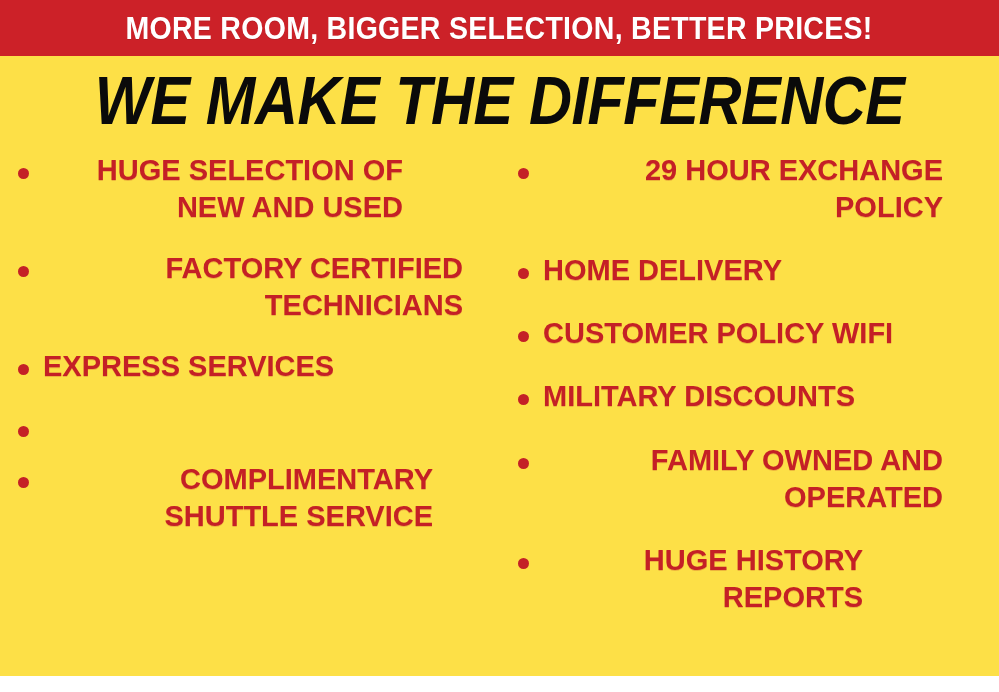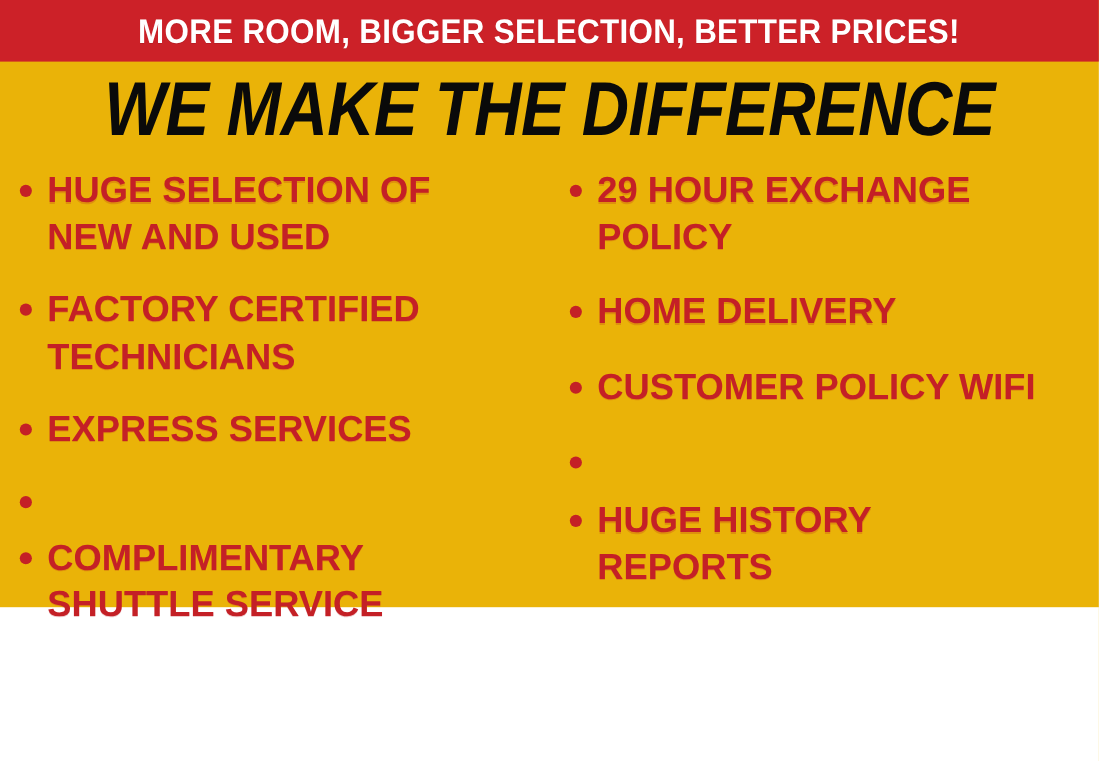--- a/index.html
+++ b/index.html
@@ -10,23 +10,24 @@
     width: 999px;
     height: 692px;
     background: #ffffff;
     font-family: "Liberation Sans", sans-serif;
     overflow: hidden;
   }
 
   .poster {
     position: relative;
     width: 999px;
-    height: 552px;
-    background: #eab308;
+    height: 676px;
+    background: #fde047;
     box-sizing: border-box;
+    text-align: right;
   }
 
   
   .banner {
     position: absolute;
     left: 0;
     top: 0;
     width: 999px;
     height: 56px;
     background: #cc2128;
@@ -106,21 +107,21 @@
     height: 11px;
     border-radius: 50%;
     background: #c42026;
     margin-top: 16px;
     margin-right: 14px;
   }
   .bullet-text {
     color: #c42026;
     font-family: "Liberation Sans", sans-serif;
     font-weight: bold;
-    font-size: 33px;
+    font-size: 29px;
     line-height: 1.28;
     letter-spacing: 0px;
     text-shadow: 0 1px 0 rgba(180,25,30,0.22);
   }
 
   
   .col-left  .bullet { margin-bottom: 24px; }
   .col-right .bullet { margin-bottom: 26px; }
   .col-right .bullet-text { white-space: nowrap; }
 </style>
@@ -179,22 +180,27 @@
         <span class="bullet-text">HOME DELIVERY</span>
       </div>
 
       <div class="bullet">
         <span class="bullet-dot"></span>
         <span class="bullet-text" style="white-space: normal; max-width: 410px;">CUSTOMER POLICY WIFI</span>
       </div>
 
       <div class="bullet">
         <span class="bullet-dot"></span>
-      </div>
-
+        <span class="bullet-text">MILITARY DISCOUNTS</span>
+      </div>
+
+      <div class="bullet">
+        <span class="bullet-dot"></span>
+        <span class="bullet-text" style="white-space: normal; max-width: 400px;">FAMILY OWNED AND OPERATED</span>
+      </div>
 
       <div class="bullet">
         <span class="bullet-dot"></span>
         <span class="bullet-text" style="white-space: normal; max-width: 320px;">HUGE HISTORY REPORTS</span>
       </div>
 
     </div>
 
   </div>
 

